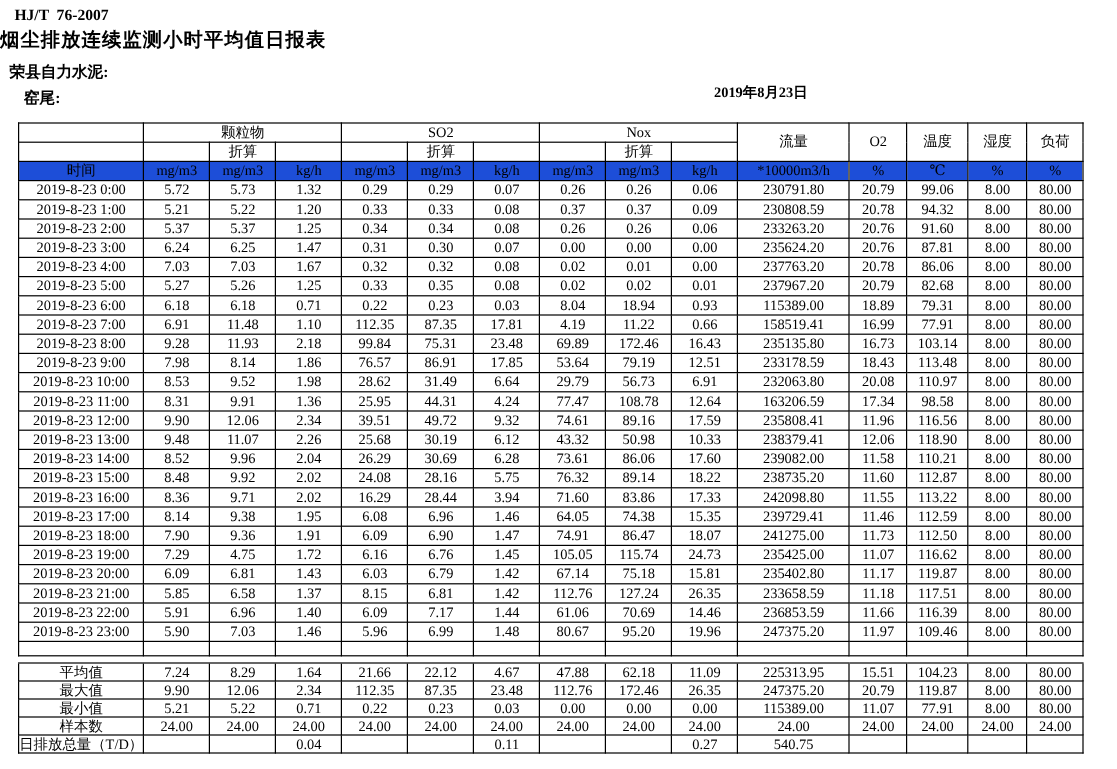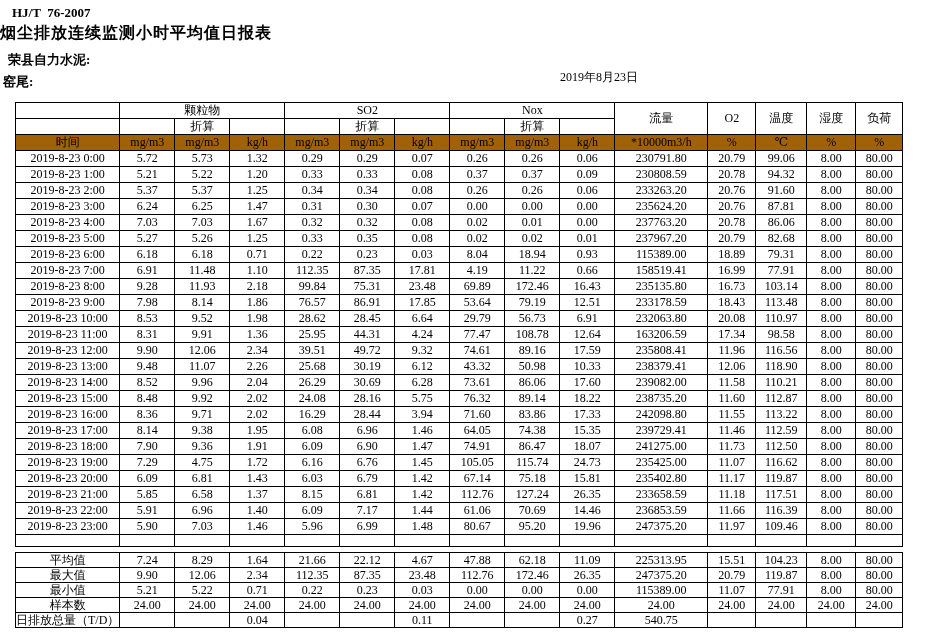--- a/index.html
+++ b/index.html
@@ -4,35 +4,35 @@
 <style>
   html,body { margin:0; padding:0; background:#ffffff; }
   body {
     width:931px; height:641px; overflow:hidden;
     font-family:"Liberation Serif","DejaVu Serif",serif;
     color:#000;
   }
   .std { margin:5px 0 0 12px; font-weight:bold; font-size:13px; white-space:pre; }
   .title { margin-top:2px; width:662px; text-align:left; font-size:16px; font-weight:bold; letter-spacing:1px; }
   .company { margin:7px 0 0 8px; font-size:13px; font-weight:bold; }
-  .locrow { position:relative; margin:4px 0 0 3px; font-size:13px; font-weight:bold; height:19px; }
-  .date { position:absolute; left:557px; top:-4px; font-weight:normal; font-size:12px; }
+  .locrow { position:relative; margin:4px 0 0 20px; font-size:13px; font-weight:bold; height:19px; }
+  .date { position:absolute; left:575px; top:-4px; font-weight:bold; font-size:12px; }
 
   table.report {
     border-collapse:collapse; table-layout:fixed;
     margin:10px 0 0 15px; font-size:12px;padding-left:12px;
   }
   table.report td {
     border:1px solid #000;
     height:15px; line-height:13px;
     padding:0; white-space:nowrap; overflow:hidden;
     text-align:center;
   }
   thead td { height:13px; }
-  tr.green td { background:#a16207; }
+  tr.green td { background:#1d4ed8; }
   td.num { text-align:right; padding-right:8px; }
   td.timecell { text-align:right; padding-right:5px; }
   td.ctr { text-align:center; }
   td.lbl { text-align:right; padding-right:3px; }
   td.lbl-left { text-align:left; padding-left:2px; }
   tr.blank td { height:11px; }
   tr.spacer td { border-left:none; border-right:none; height:5px; }
   tr.sumrow td { height:14px; }
 </style>
 </head>
@@ -276,21 +276,21 @@
         <td class="ctr">113.48</td>
         <td class="ctr">8.00</td>
         <td class="ctr">80.00</td>
       </tr>
       <tr>
         <td class="timecell">2019-8-23 10:00</td>
         <td class="num">8.53</td>
         <td class="num">9.52</td>
         <td class="num">1.98</td>
         <td class="num">28.62</td>
-        <td class="num">28.45</td>
+        <td class="num">31.49</td>
         <td class="num">6.64</td>
         <td class="num">29.79</td>
         <td class="num">56.73</td>
         <td class="num">6.91</td>
         <td class="num">232063.80</td>
         <td class="ctr">20.08</td>
         <td class="ctr">110.97</td>
         <td class="ctr">8.00</td>
         <td class="ctr">80.00</td>
       </tr>

